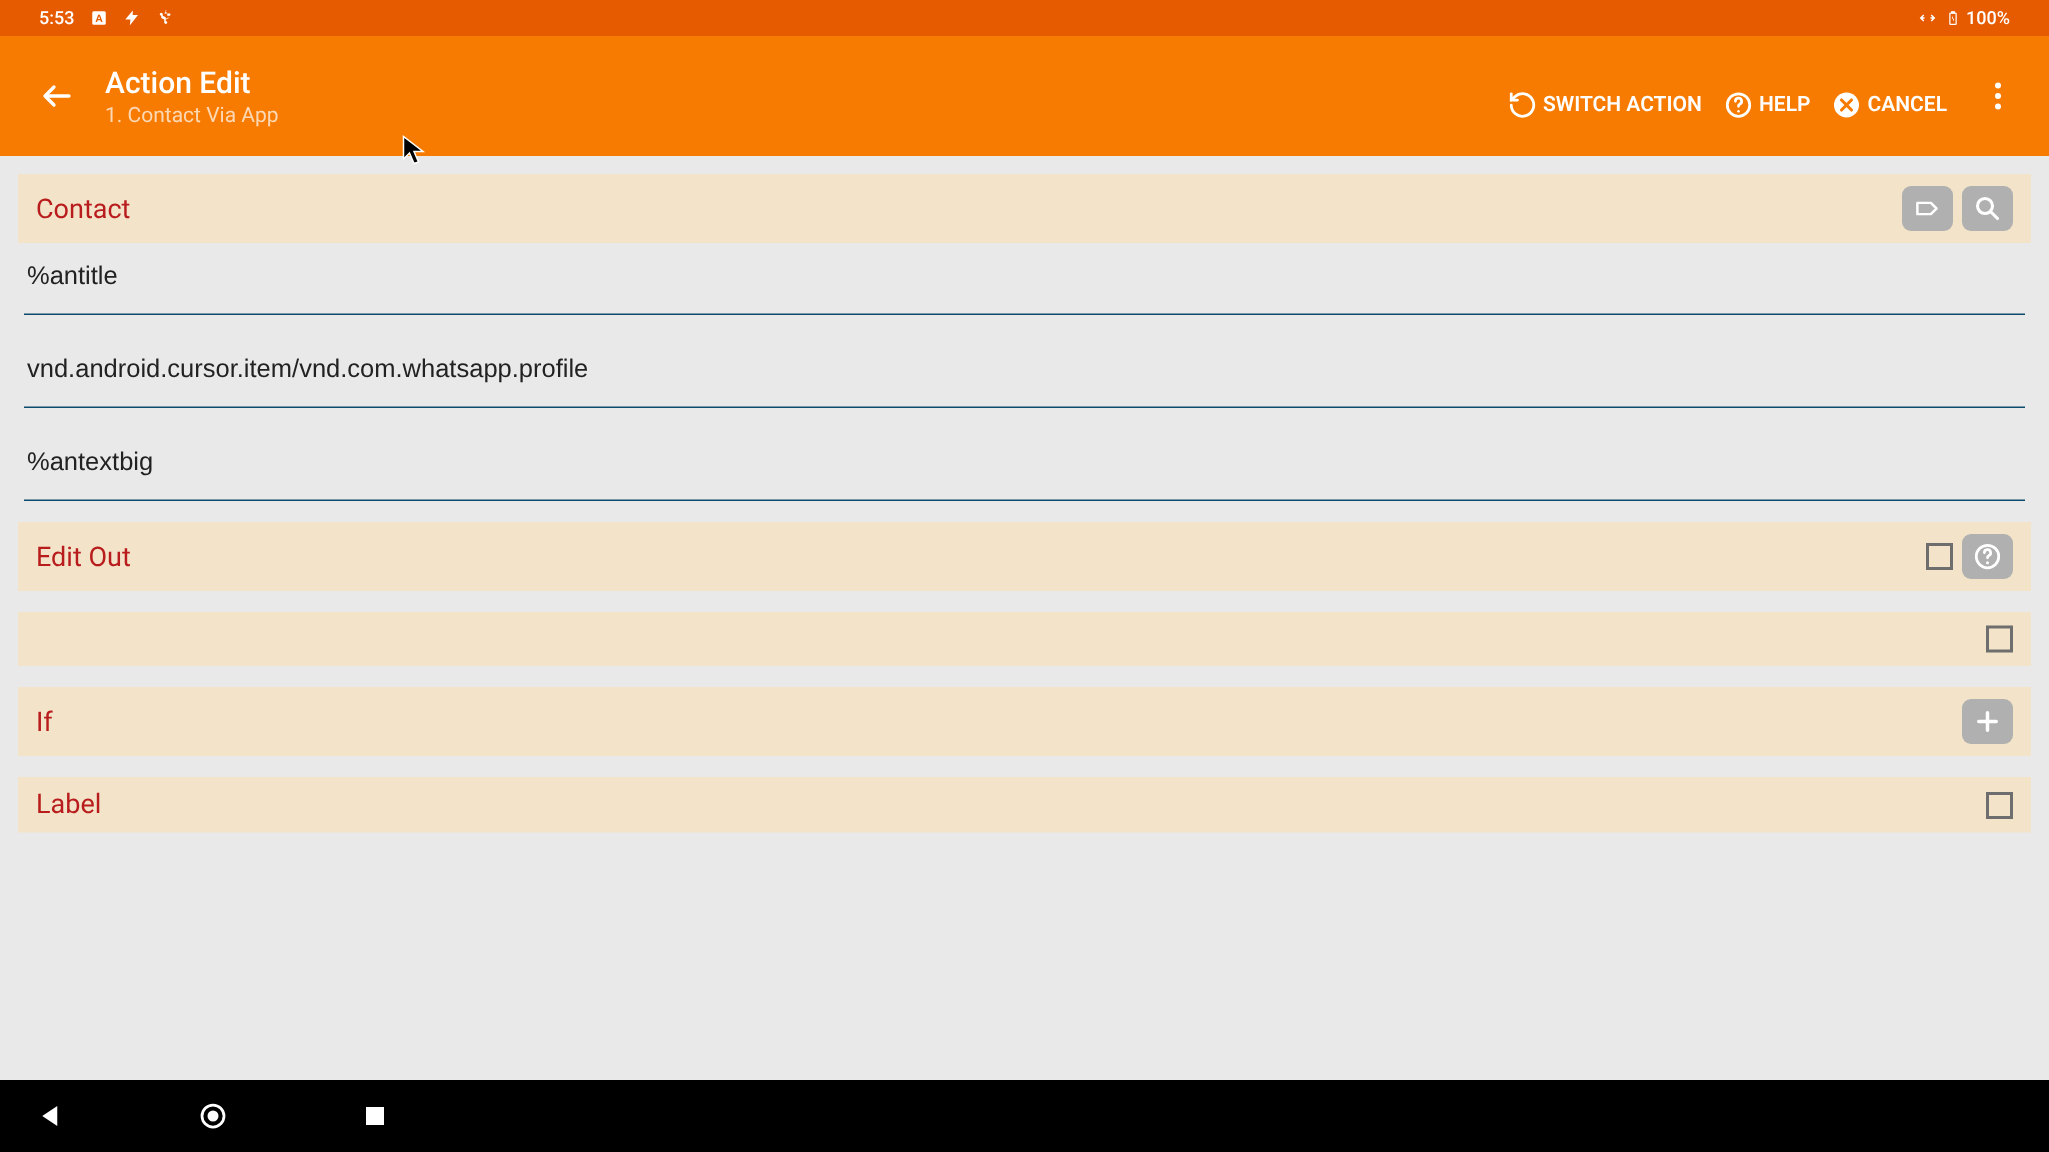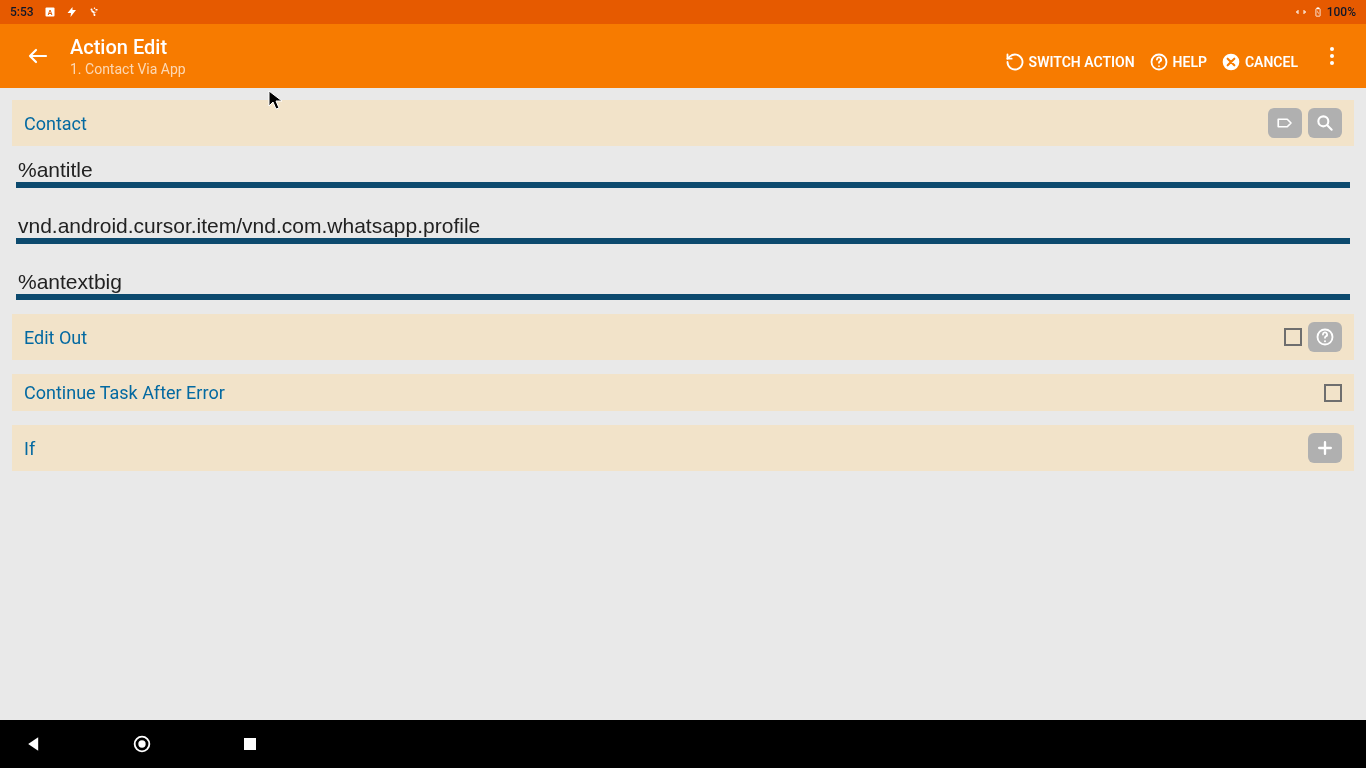--- a/index.html
+++ b/index.html
@@ -1,52 +1,52 @@
 <!DOCTYPE html>
 <html><head>
 <meta charset="utf-8">
 <style>
   * { margin: 0; padding: 0; box-sizing: border-box; }
   html, body { width: 1366px; height: 768px; overflow: hidden; font-family: Roboto, "Segoe UI", Arial, sans-serif; background: #e9e9e9; }
   
   .status-bar {
     height: 24px;
     background: #e65a00;
-    color: #0f172a;
+    color: #ffffff;
     display: flex;
     align-items: center;
-    padding: 0 10px;
+    padding: 0 26px;
     font-size: 12px;
     font-weight: 500;
   }
   .status-left { display: flex; align-items: center; gap: 10px; }
   .status-right { margin-left: auto; display: flex; align-items: center; gap: 4px; }
   .status-icon { display:inline-flex; align-items:center; justify-content:center; }
   
   .action-bar {
-    height: 64px;
+    height: 80px;
     background: #f77b00;
     color: #ffffff;
     display: flex;
     align-items: center;
     padding: 0 18px 0 14px;
   }
   .back-btn { width:48px; height:48px; display:flex; align-items:center; justify-content:center; cursor:pointer; }
   .title-block { margin-left: 8px; display:flex; flex-direction:column; }
   .title-main { font-size: 20px; font-weight: 500; }
   .title-sub  { font-size: 14px; opacity: 0.7; margin-top: 2px; }
   .action-buttons { margin-left:auto; display:flex; align-items:flex-end; gap: 14px; }
   .action-btn { display:flex; align-items:center; gap:4px; font-size:14px; font-weight:600; cursor:pointer; }
   .overflow-btn { width:32px; height:32px; display:flex; flex-direction:column; align-items:center; justify-content:center; gap:3px; cursor:pointer; margin-left:4px; }
   .overflow-dot { width:4px; height:4px; border-radius:50%; background:#fff; }
   
   .content { padding: 12px; height: calc(768px - 24px - 64px - 48px); overflow:auto; }
   .section-header {
     background: #f2e3c9;
-    color: #0369a1;
+    color: #b91c1c;
     font-size: 18px;
     padding: 8px 12px;
     display:flex;
     align-items:center;
     min-height:36px;
   }
   .section-header.tall { min-height:42px; }
   .section-header .spacer { flex:1; }
   .icon-pill {
     width:34px; height:30px;
@@ -60,25 +60,25 @@
   .checkbox {
     width:18px; height:18px;
     border:2px solid #6e6e6e;
     margin-left:6px;
     cursor:pointer;
   }
   .text-input-wrap { padding: 6px 4px 0 4px; margin-bottom: 14px; }
   .text-input {
     width:100%;
     border:none;
-    border-bottom:6px solid #0c4a6e;
+    border-bottom:1px solid #0c4a6e;
     background:transparent;
-    font-size:21px;
+    font-size:17px;
     color:#222;
-    padding: 6px 2px 0 2px;
+    padding: 6px 2px 15px 2px;
     outline:none;
   }
   .gap-small { height: 14px; }
   
   .nav-bar {
     position:absolute; bottom:0; left:0; right:0;
     height:48px; background:#000;
     display:flex; align-items:center; justify-content:flex-start;
     gap: 80px;
     padding-left: 20px;
@@ -206,39 +206,43 @@
           <circle cx="12" cy="12" r="9"></circle>
           <path d="M9.5 9a2.5 2.5 0 1 1 3.5 2.3c-.8.4-1 .9-1 1.7" stroke-linecap="round"></path>
           <circle cx="12" cy="17" r="1.2" fill="#fff" stroke="none"></circle>
         </svg>
     </span>
   </div>
 
   <div class="gap-small"></div>
 
   <div class="section-header">
-    <span>Continue Task After Error</span>
     <span class="spacer"></span>
     <span class="checkbox"></span>
   </div>
 
   <div class="gap-small"></div>
 
   <div class="section-header tall">
     <span>If</span>
     <span class="spacer"></span>
     <span class="icon-pill">
       <svg width="20" height="20" viewBox="0 0 24 24" stroke-width="2.8" stroke-linecap="round">
           <path d="M12 5v14M5 12h14"></path>
         </svg>
     </span>
   </div>
 
   <div class="gap-small"></div>
 
+  <div class="section-header">
+    <span>Label</span>
+    <span class="spacer"></span>
+    <span class="checkbox"></span>
+  </div>
 
 </div>
 
 <div class="nav-bar">
   <div class="nav-btn">
     <svg width="20" height="20" viewBox="0 0 24 24" fill="#ffffff">
         <path d="M17 4v16L5 12z"></path>
       </svg>
   </div>
   <div class="nav-btn">

